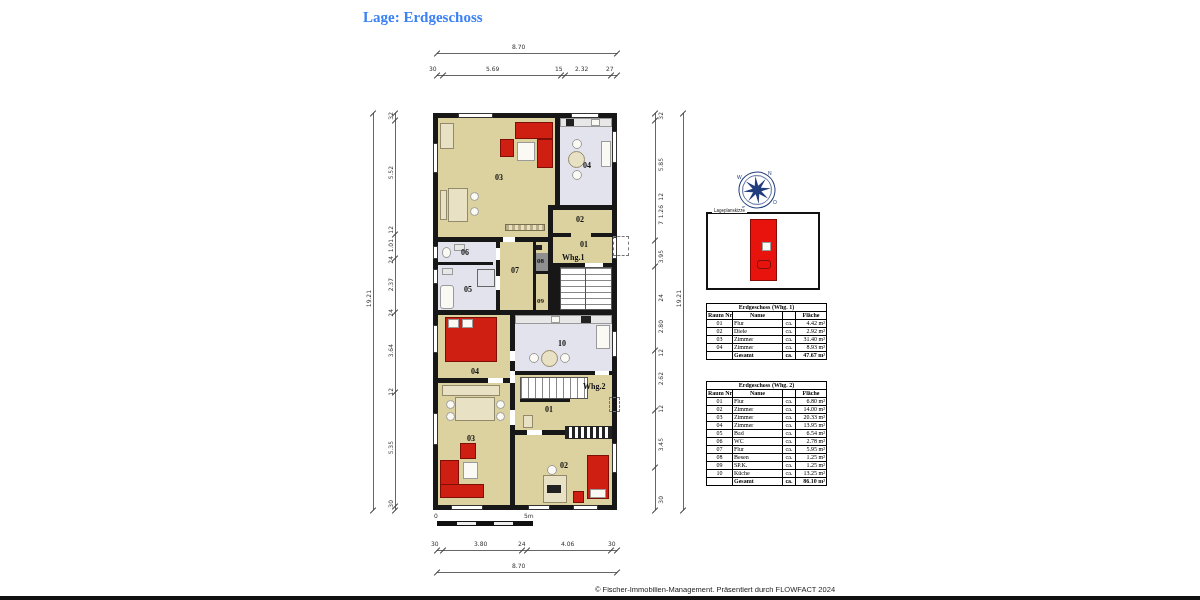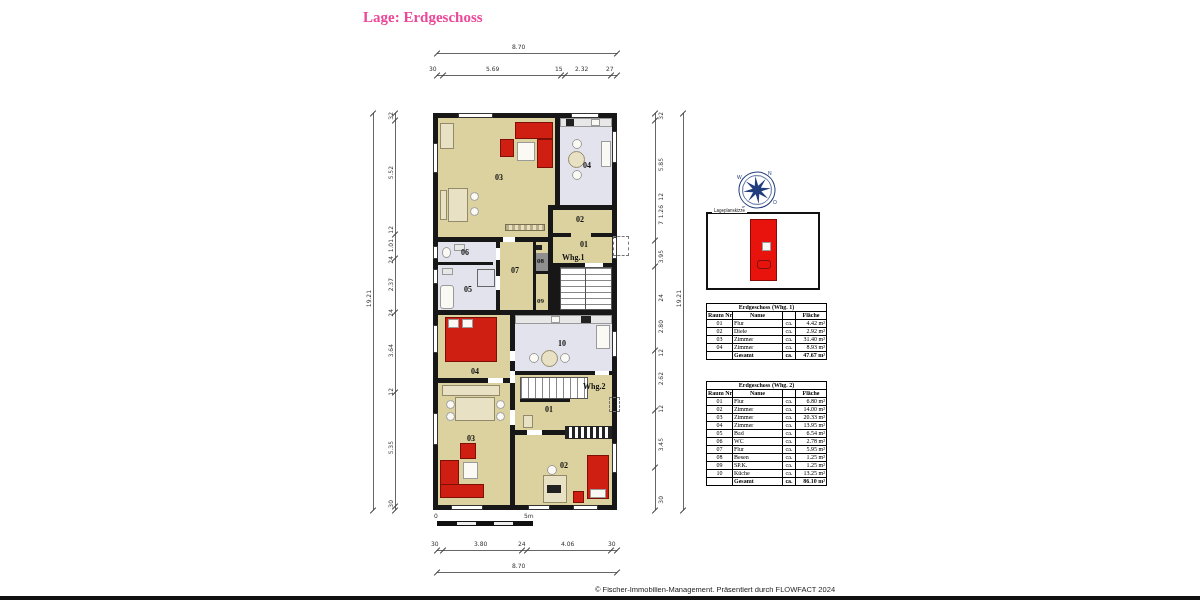--- a/index.html
+++ b/index.html
@@ -1,20 +1,20 @@
 <!DOCTYPE html>
 <html><head>
 <meta charset="utf-8">
 <style>
   html,body{margin:0;padding:0;background:#fff;}
   #page{position:relative;width:1200px;height:600px;background:#fff;overflow:hidden;
         font-family:"Liberation Sans",sans-serif;}
   .a{position:absolute;}
   
-  .page-title{font:bold 15px "Liberation Serif",serif;color:#ec4899;}
+  .page-title{font:bold 15px "Liberation Serif",serif;color:#3b82f6;}
   .footer-text{font-size:7.5px;color:#222;}
   .footer-bar{background:#111;}
   
   .dline-h{border-top:1px solid #666;height:0;}
   .dline-v{border-left:1px solid #666;width:0;}
   .dlab{font-size:6px;color:#333;white-space:nowrap;font-family:"DejaVu Sans",sans-serif;}
   .dlab.v{writing-mode:vertical-rl;transform:rotate(180deg);}
   .tick{width:8px;border-top:1px solid #444;transform:rotate(-45deg);height:0;}
   
   #plan{background:#fff;}

